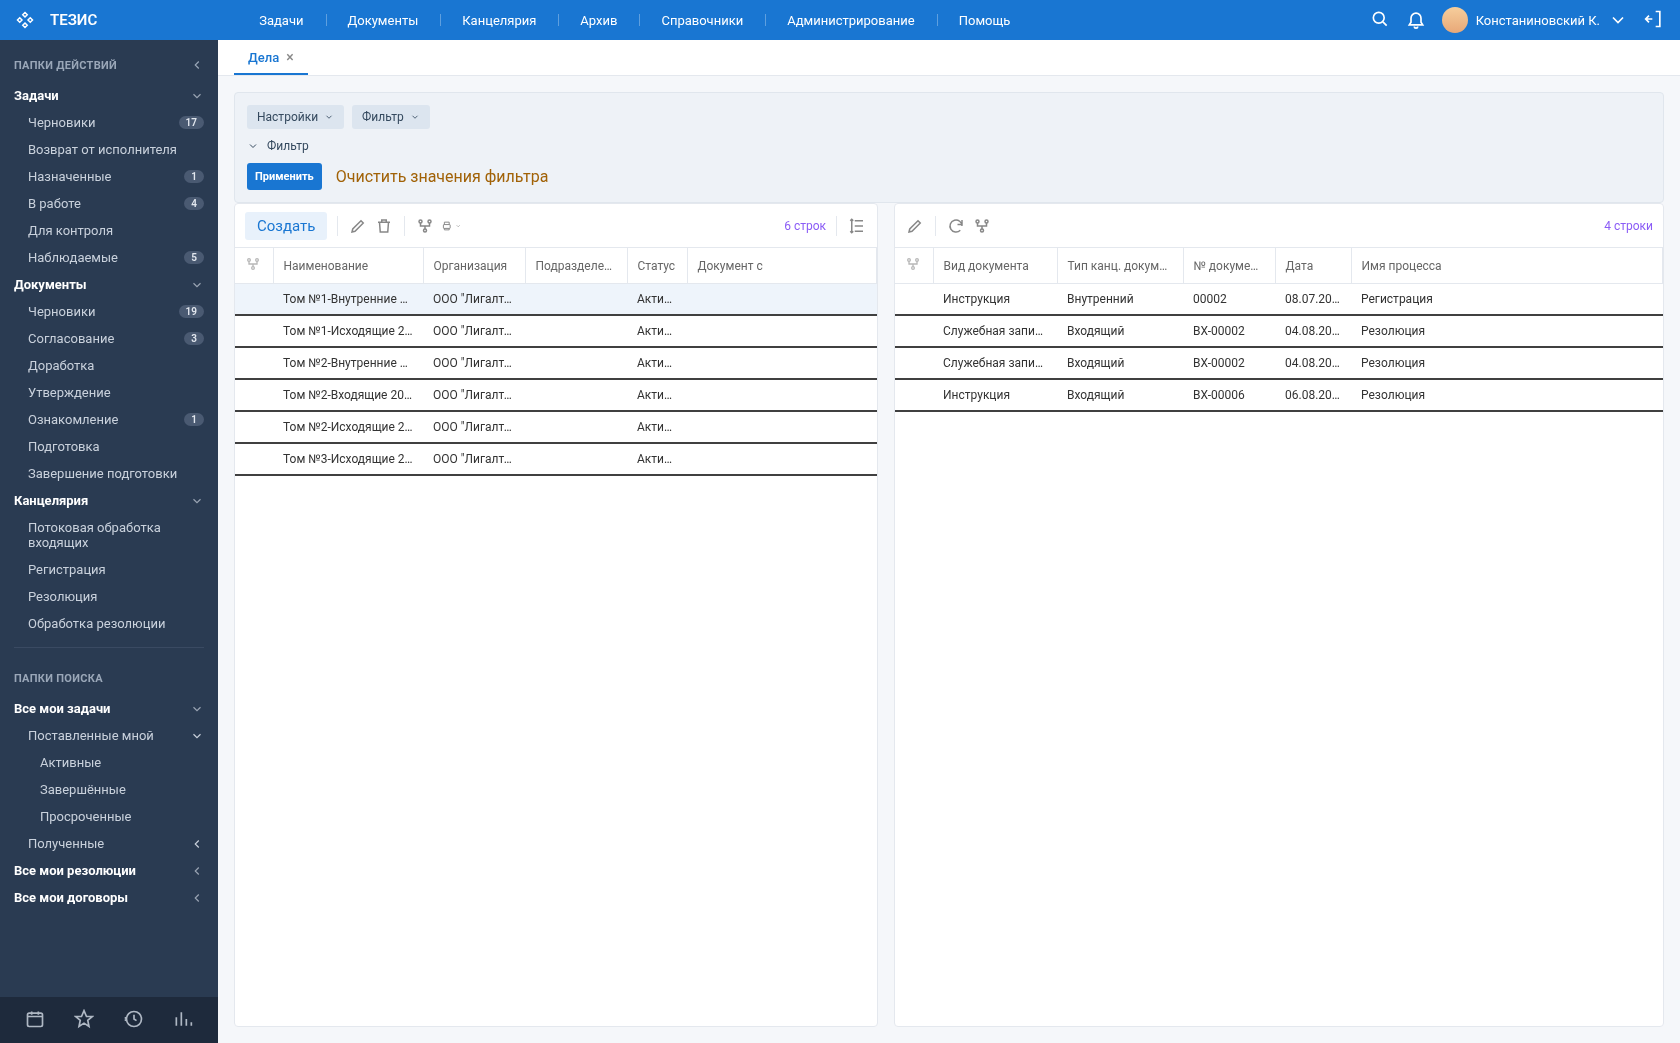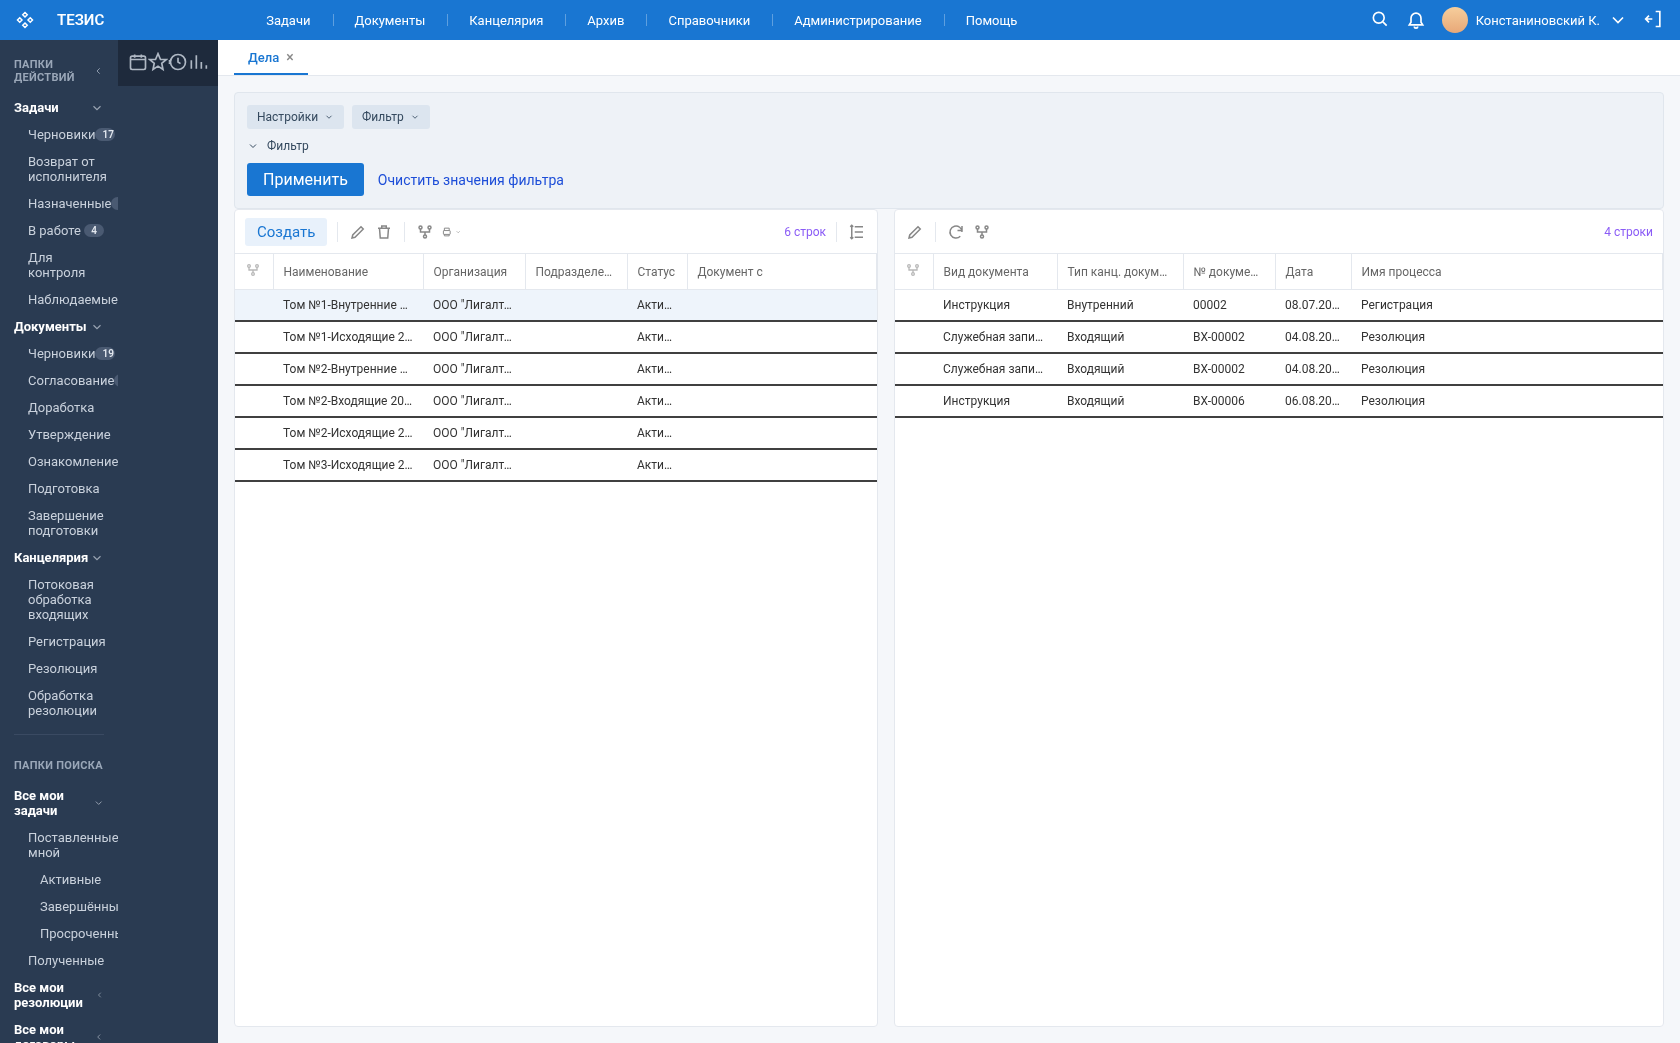--- a/index.html
+++ b/index.html
@@ -1,28 +1,28 @@
 <!DOCTYPE html>
 <html><head>
 <meta charset="utf-8">
 <style>
 *{box-sizing:border-box;margin:0;padding:0;font-family:-apple-system,BlinkMacSystemFont,"Segoe UI",Roboto,Arial,sans-serif}
 body{background:#f5f7fa;color:#333;font-size:13px;width:1680px;height:1043px;overflow:hidden;display:flex;flex-direction:column}
 .topbar{background:#1976d2;color:#fff;height:40px;display:flex;align-items:center;padding:0 16px;flex-shrink:0}
-.logo{display:flex;align-items:center;gap:23px;font-size:15px;font-weight:600;margin-right:140px}
+.logo{display:flex;align-items:center;gap:16px;font-size:15px;font-weight:600;margin-right:140px}
 .logo svg{width:18px;height:18px}
 .topnav{display:flex;gap:0}
 .topnav a{color:#fff;padding:0 22px;height:40px;display:flex;align-items:center;font-size:13px;position:relative;cursor:pointer}
 .topnav a+a::before{content:"";position:absolute;left:0;top:14px;bottom:14px;width:1px;background:rgba(255,255,255,.3)}
 .topright{margin-left:auto;display:flex;align-items:center;gap:16px}
 .topright svg{width:20px;height:20px;cursor:pointer}
 .user{display:flex;align-items:center;gap:8px;cursor:pointer}
 .userchev{width:14px;height:14px}
 .body{display:flex;flex:1;overflow:hidden}
-.sidebar{width:218px;background:#2a3b52;color:#c9d1dc;display:flex;flex-direction:row;flex-shrink:0}
+.sidebar{width:218px;background:#2a3b52;color:#c9d1dc;display:flex;flex-direction:column;flex-shrink:0}
 .sb-scroll{flex:1;overflow-y:auto;padding-top:4px}
 .sb-heading{font-size:11px;font-weight:700;color:#9aa7b8;padding:14px 14px 10px;letter-spacing:.3px;display:flex;align-items:center;justify-content:space-between}
 .sb-heading svg{width:14px;height:14px}
 .sb-section{padding:6px 14px;font-size:13px;font-weight:700;color:#fff;display:flex;align-items:center;justify-content:space-between;cursor:pointer}
 .sb-section svg{width:14px;height:14px;opacity:.7}
 .sb-item{padding:6px 14px 6px 28px;font-size:13px;display:flex;align-items:center;justify-content:space-between;cursor:pointer}
 .sb-sub{padding-left:40px}
 .badge{background:#4a5a72;color:#e3e8ef;font-size:10px;border-radius:10px;padding:1px 7px;min-width:20px;text-align:center;font-weight:600}
 .sb-divider{border-top:1px solid #3a4a62;margin:10px 14px}
 .sb-bottom{height:46px;background:#1e2a3c;display:flex;align-items:center;justify-content:space-around;padding:0 10px;flex-shrink:0}
@@ -33,22 +33,22 @@
 .tab.active{border-bottom-color:#1976d2;font-weight:500}
 .tab .close{color:#888;font-size:14px;cursor:pointer}
 .content{flex:1;padding:16px;display:flex;flex-direction:column;gap:0;overflow:hidden}
 .filterbar{background:#eef2f7;border:1px solid #e0e6ed;border-radius:4px;padding:12px;}
 .fb-top{display:flex;gap:8px;margin-bottom:10px}
 .fb-btn{background:#dce5ef;border:none;border-radius:3px;padding:5px 10px;font-size:12px;color:#34495e;display:flex;align-items:center;gap:6px;cursor:pointer}
 .fb-btn svg{width:10px;height:10px}
 .fb-mid{display:flex;align-items:center;gap:8px;color:#34495e;font-size:12px;margin-bottom:10px;cursor:pointer}
 .fb-mid svg{width:12px;height:12px}
 .fb-actions{display:flex;gap:14px;align-items:center}
-.btn-primary{background:#1976d2;color:#fff;border:none;border-radius:3px;padding:7px 16px;font-size:16px;font-weight:400;cursor:pointer}
-.btn-link{background:none;border:none;color:#1d4ed8;font-size:14px;cursor:pointer}
+.btn-primary{background:#1976d2;color:#fff;border:none;border-radius:3px;padding:7px 8px;font-size:11px;font-weight:700;cursor:pointer}
+.btn-link{background:none;border:none;color:#a16207;font-size:16px;cursor:pointer}
 .panels{flex:1;display:flex;gap:16px;overflow:hidden}
 .panel{background:#fff;border:1px solid #e4e8ee;border-radius:4px;display:flex;flex-direction:column;overflow:hidden}
 .panel.left{width:644px}
 .panel.right{flex:1}
 .toolbar{height:44px;display:flex;align-items:center;padding:0 10px;gap:6px;border-bottom:1px solid #e4e8ee}
 .tool-create{background:#e8f1fb;border:none;border-radius:3px;padding:5px 12px;font-size:15px;color:#1976d2;cursor:pointer}
 .tool-sep{width:1px;height:20px;background:#e4e8ee;margin:0 4px}
 .tool-icon{width:20px;height:20px;cursor:pointer;opacity:.7;display:flex;align-items:center;justify-content:center}
 .tool-icon svg{width:18px;height:18px}
 .tool-dd{display:flex;align-items:center;gap:2px}

